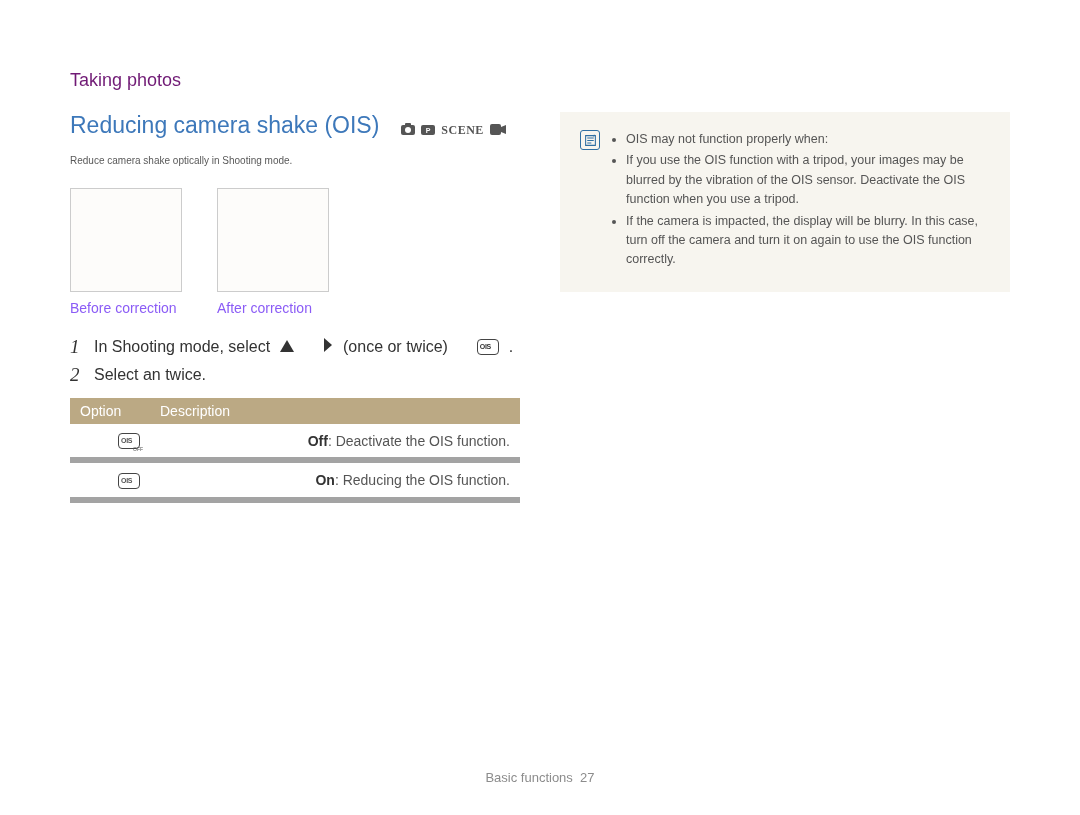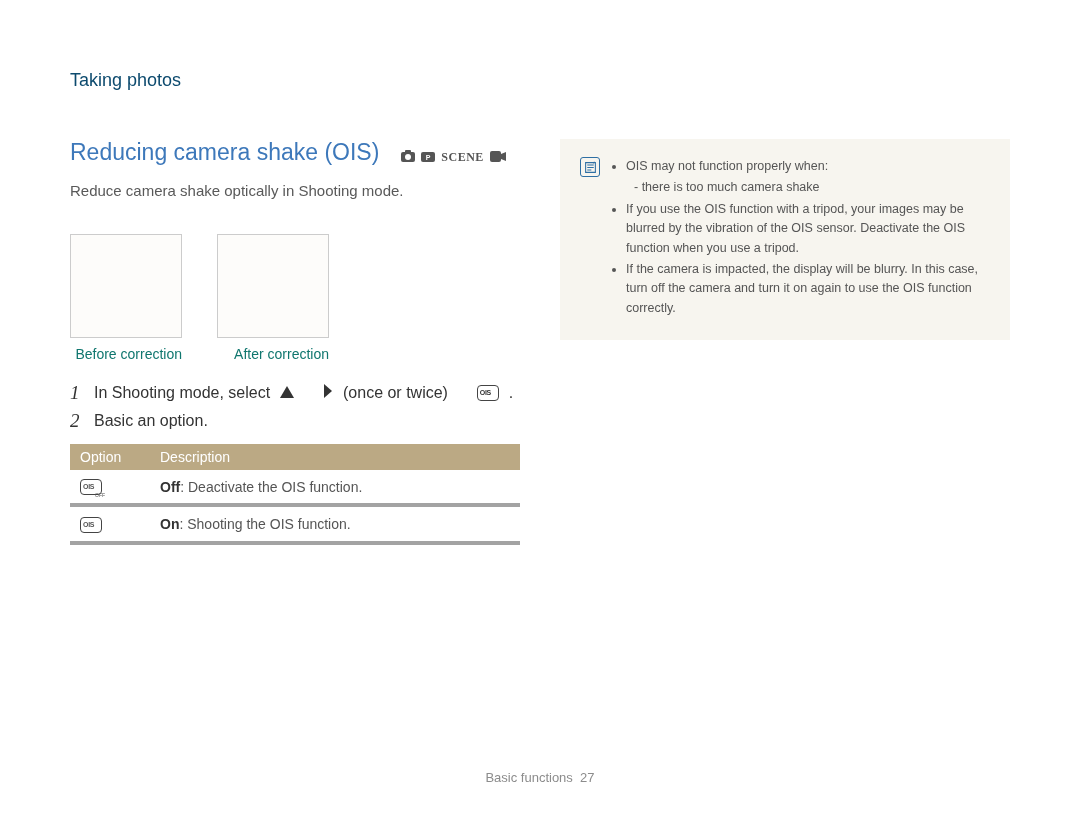--- a/index.html
+++ b/index.html
@@ -7,23 +7,23 @@
     font-family: Arial, Helvetica, sans-serif;
     background: #fff;
     width: 1080px;
     height: 815px;
     color: #3a3a3a;
     position: relative;
     padding: 70px 70px 0 70px;
   }
   .section-label {
     font-size: 18px;
-    color: #0c4a6e;
+    color: #701a75;
     font-weight: 300;
-    margin-bottom: 48px;
+    margin-bottom: 21px;
   }
   .columns {
     display: flex;
     gap: 40px;
   }
   .col-left { width: 455px; }
   .col-right { width: 455px; }
 
   .h2-row {
     display: flex;
@@ -36,45 +36,44 @@
     font-size: 23px;
     font-weight: 400;
   }
   .mode-icons {
     display: flex;
     gap: 6px;
     align-items: center;
     color: #666;
   }
   .intro {
-    font-size: 15px;
+    font-size: 10px;
     color: #595959;
-    margin-bottom: 35px;
+    margin-bottom: 22px;
   }
   .thumbs {
     display: flex;
     gap: 35px;
     margin-bottom: 8px;
   }
   .thumb {
     width: 112px;
     height: 104px;
     border: 1px solid #ccc;
     background: #fdfcfa;
   }
   .thumb-labels {
     display: flex;
     gap: 35px;
     margin-bottom: 20px;
   }
   .thumb-labels span {
     width: 112px;
     font-size: 14px;
-    color: #0f766e;
-    text-align: right;
+    color: #8b5cf6;
   }
   .steps {
     list-style: none;
     counter-reset: step;
     margin-bottom: 12px;
   }
   .steps li {
     display: flex;
     gap: 10px;
     font-size: 16px;
@@ -99,21 +98,22 @@
   table.options thead th {
     background: #bba984;
     color: #fff;
     font-weight: 400;
     text-align: left;
     padding: 5px 10px;
   }
   table.options tbody td {
     padding: 8px 10px;
     color: #555;
-    border-bottom: 4px solid #a3a3a3;
+    border-bottom: 6px solid #a3a3a3;
+    text-align: right;
   }
   table.options tbody td .bold { font-weight: bold; color: #333; }
 
   .note-box {
     background: #f7f5ef;
     padding: 18px 20px 20px 20px;
     font-size: 12.5px;
     color: #555;
     line-height: 1.55;
     display: flex;
@@ -234,57 +234,56 @@
               <path d="M1 0 L9 7 L1 14 Z" fill="#333"></path>
             </svg>
         </span>
         <span>(once or twice)</span>
         &nbsp;&nbsp;
         <span class="ois-icon"></span>
         <span>.</span>
       </li>
       <li>
         <span class="step-num">2</span>
-        <span>Basic an option.</span>
+        <span>Select an twice.</span>
       </li>
     </ol>
 
     <table class="options">
       <thead>
         <tr>
           <th style="width:80px">Option</th>
           <th>Description</th>
         </tr>
       </thead>
       <tbody>
         <tr>
           <td><span class="ois-icon off"></span></td>
           <td><span class="bold">Off</span><span>: Deactivate the OIS function.</span></td>
         </tr>
         <tr>
           <td><span class="ois-icon"></span></td>
-          <td><span class="bold">On</span><span>: Shooting the OIS function.</span></td>
+          <td><span class="bold">On</span><span>: Reducing the OIS function.</span></td>
         </tr>
       </tbody>
     </table>
   </div>
 
   <div class="col-right">
     <div class="note-box">
       <div class="note-icon">
         <svg viewBox="0 0 16 16">
             <path d="M2 2 L14 2 L14 14 L2 14 Z M4 5 L12 5 M4 8 L12 8 M4 11 L9 11 M13 1 L11 3" stroke="#2f6fa3" stroke-width="1.3" fill="none"></path>
           </svg>
       </div>
       <div>
         <ul>
           <li>
             <span>OIS may not function properly when:</span>
             <ul>
-              <li>there is too much camera shake</li>
             </ul>
           </li>
           <li>If you use the OIS function with a tripod, your images may be blurred by the vibration of the OIS sensor. Deactivate the OIS function when you use a tripod.</li>
           <li>If the camera is impacted, the display will be blurry. In this case, turn off the camera and turn it on again to use the OIS function correctly.</li>
         </ul>
       </div>
     </div>
   </div>
 </div>
 

